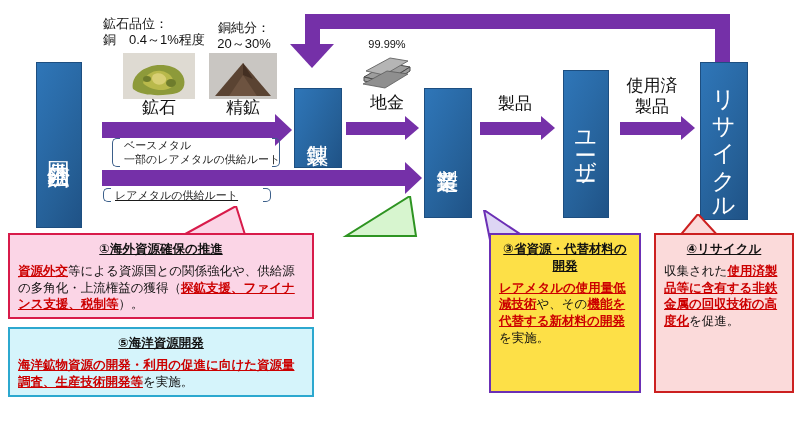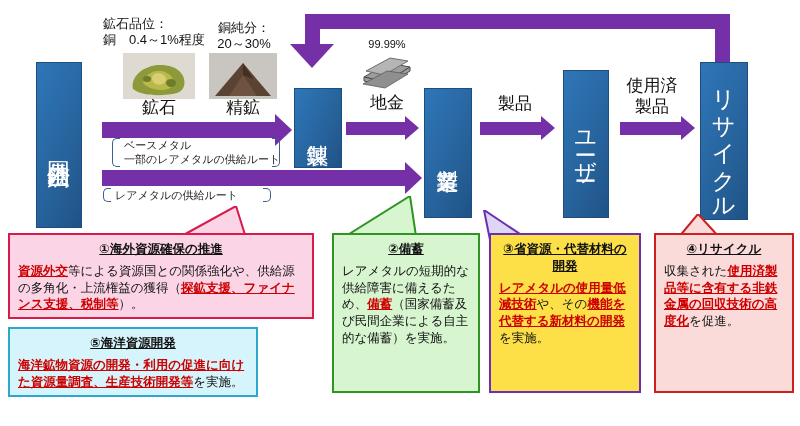--- a/index.html
+++ b/index.html
@@ -214,49 +214,45 @@
 
   <div class="arrow-h" style="left:480px; top:122px; width:62px;"></div>
   <div class="lbl big" style="left:485px; top:93px; width:60px;">製品</div>
 
   <div class="arrow-h" style="left:620px; top:122px; width:62px;"></div>
   <div class="lbl big" style="left:618px; top:75px; width:68px;">使用済
 製品</div>
 
   <div class="bracket" style="left:110px; top:136px; width:172px;">ベースメタル
 一部のレアメタルの供給ルート</div>
-  <div class="bracket" style="left:101px; top:186px; width:172px;">レアメタルの供給ルート</div>
+  <div class="bracket" style="left:101px; top:186px; width:172px;text-decoration:underline;">レアメタルの供給ルート</div>
 
   <svg class="tail" style="left:118px; top:206px;" width="130" height="42" viewBox="0 0 130 42">
     <path d="M118 0 L128 32 L60 32 Z" fill="#fbd5e6" stroke="#d81b4a" stroke-width="2"></path>
   </svg>
   <svg class="tail" style="left:338px; top:196px;" width="110" height="48" viewBox="0 0 110 48">
     <path d="M72 0 L78 40 L8 40 Z" fill="#d7f5cf" stroke="#2e9422" stroke-width="2"></path>
   </svg>
   <svg class="tail" style="left:480px; top:210px;" width="70" height="36" viewBox="0 0 70 36">
     <path d="M4 0 L46 28 L10 30 Z" fill="#ddd6f4" stroke="#6b2fb5" stroke-width="2"></path>
   </svg>
   <svg class="tail" style="left:672px; top:214px;" width="60" height="32" viewBox="0 0 60 32">
     <path d="M26 0 L48 24 L6 24 Z" fill="#fbdada" stroke="#cc2020" stroke-width="2"></path>
   </svg>
 
   <div class="callout c-pink" style="left:8px; top:233px; width:306px; height:86px;">
     <span class="title">①海外資源確保の推進</span>
     <span class="body"><span class="hl">資源外交</span><span>等による資源国との関係強化や、供給源の多角化・上流権益の獲得（</span><span class="hl">探鉱支援、ファイナンス支援、税制等</span><span>）。</span></span>
   </div>
 
-  <div class="callout c-cyan" style="left:8px; top:327px; width:250px; height:70px;">
+  <div class="callout c-cyan" style="left:8px; top:327px; width:306px; height:70px;">
     <span class="title">⑤海洋資源開発</span>
     <span class="body"><span class="hl">海洋鉱物資源の開発・利用の促進に向けた資源量調査、生産技術開発等</span><span>を実施。</span></span>
   </div>
 
-  <div class="callout c-green" style="left:332px; top:233px; width:148px; height:160px;">
-    <span class="title">②備蓄</span>
-    <span class="body"><span>レアメタルの短期的な供給障害に備えるため、</span><span class="hl">備蓄</span><span>（国家備蓄及び民間企業による自主的な備蓄）を実施。</span></span>
-  </div>
 
   <div class="callout c-purple" style="left:489px; top:233px; width:152px; height:160px;">
     <span class="title">③省資源・代替材料の開発</span>
     <span class="body"><span class="hl">レアメタルの使用量低減技術</span><span>や、その</span><span class="hl">機能を代替する新材料の開発</span><span>を実施。</span></span>
   </div>
 
   <div class="callout c-red" style="left:654px; top:233px; width:140px; height:160px;">
     <span class="title">④リサイクル</span>
     <span class="body"><span>収集された</span><span class="hl">使用済製品等に含有する非鉄金属の回収技術の高度化</span><span>を促進。</span></span>
   </div>

